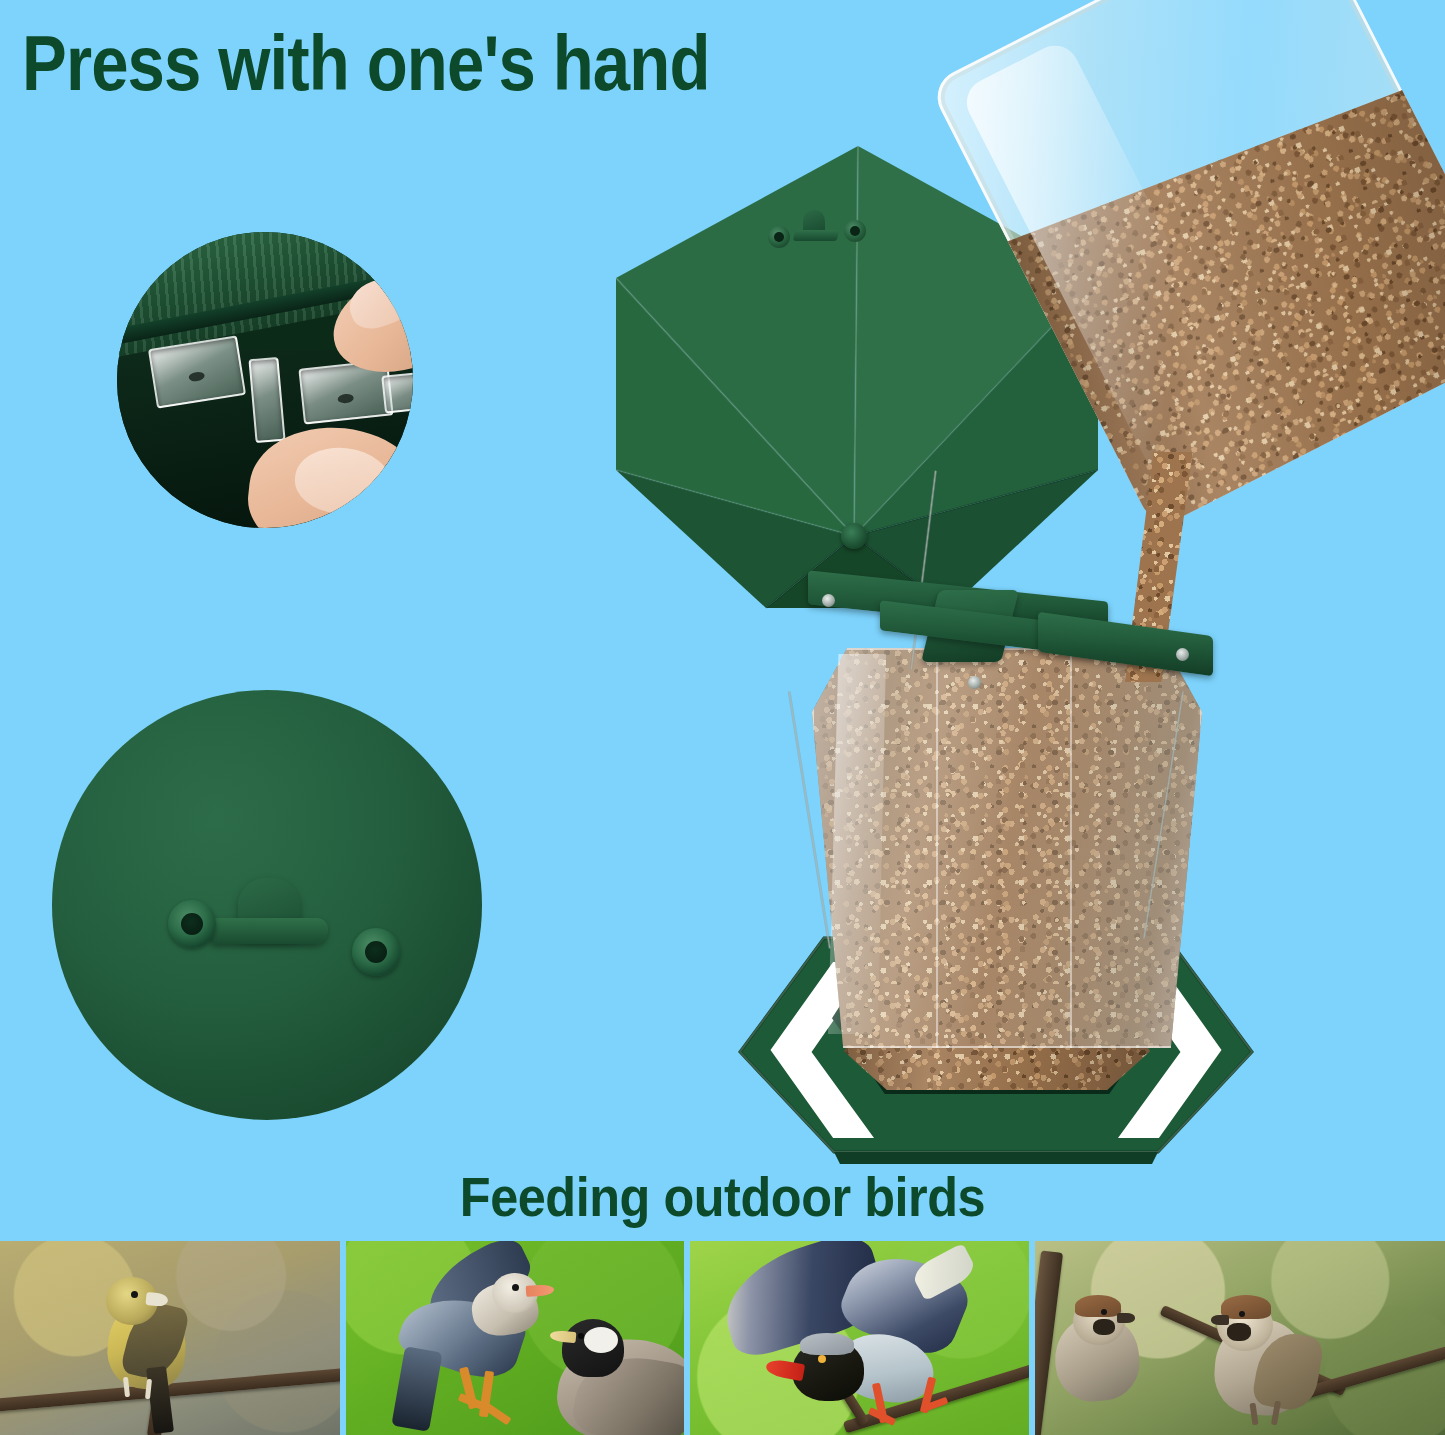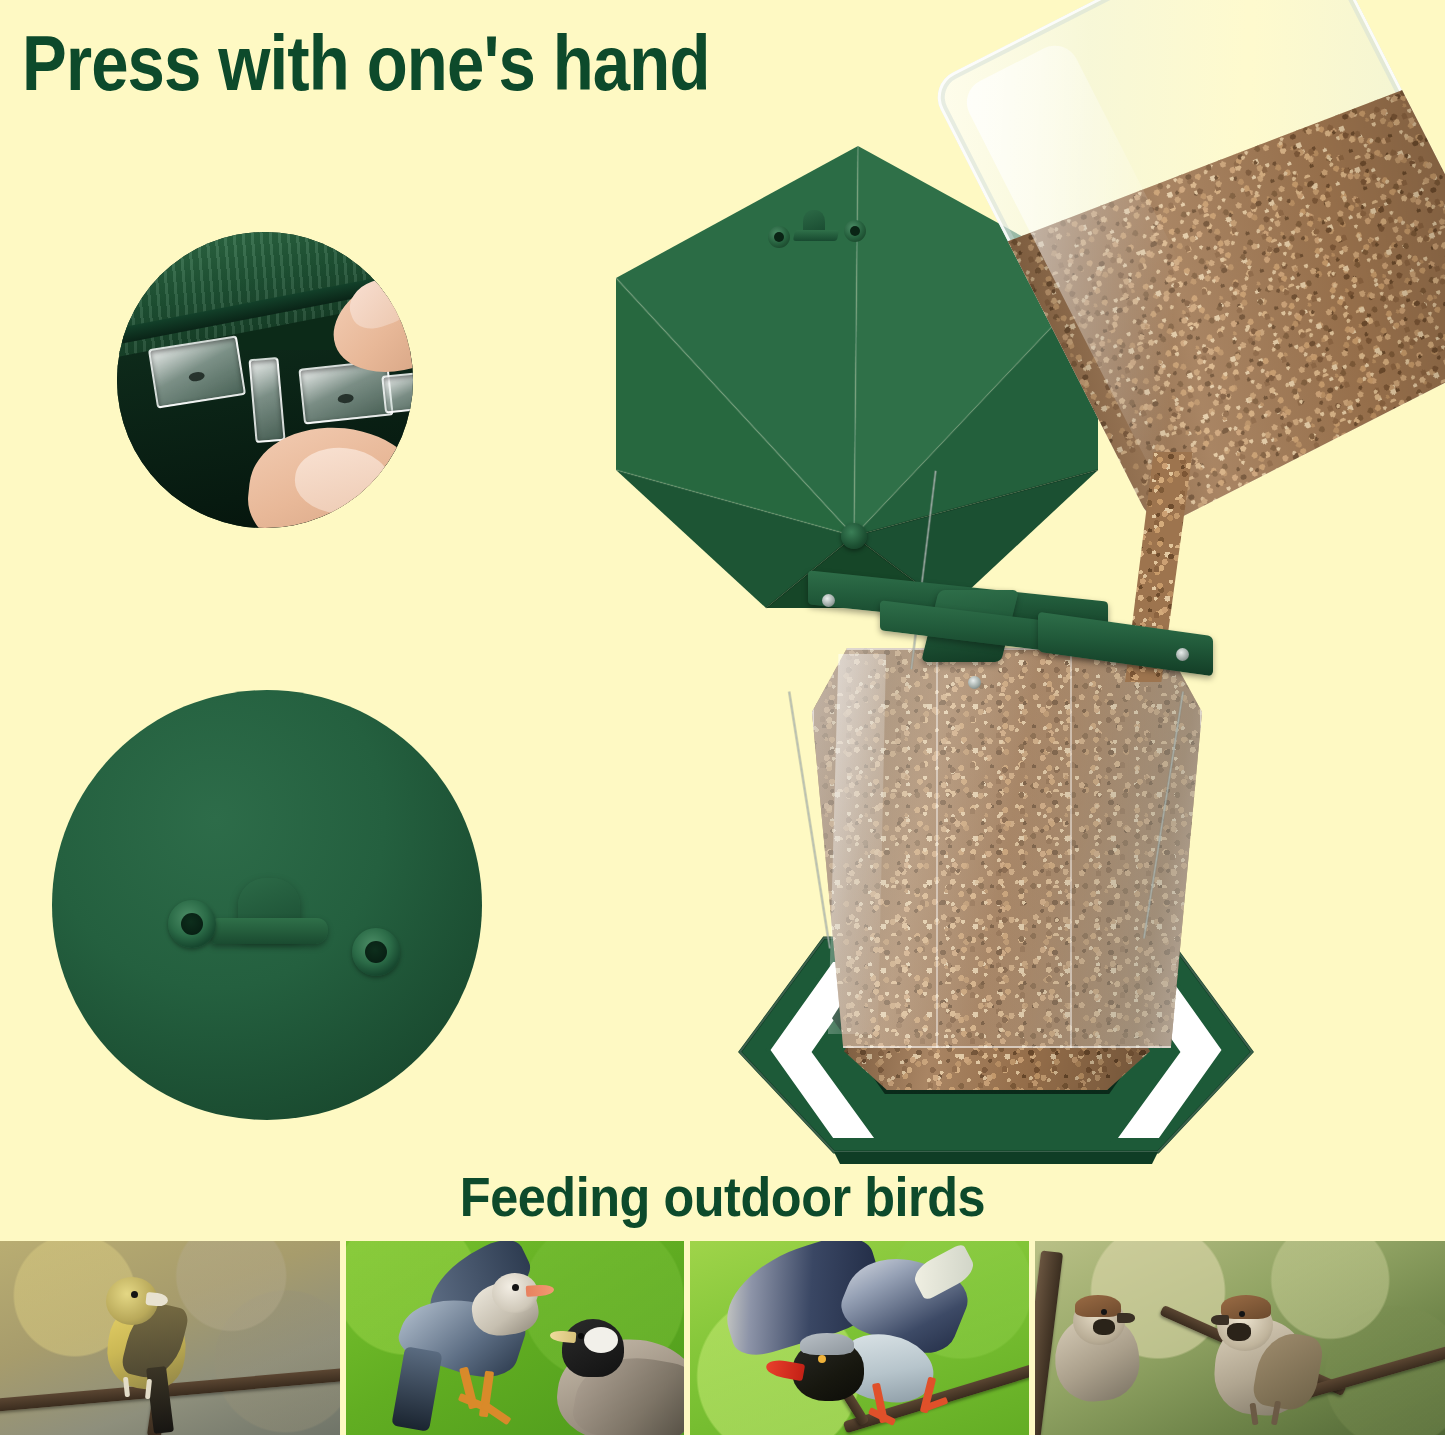--- a/index.html
+++ b/index.html
@@ -7,21 +7,21 @@
     padding: 0;
     background: #ffffff;
   }
   body {
     font-family: "Liberation Sans", sans-serif;
   }
   #page {
     position: relative;
     width: 1445px;
     height: 1435px;
-    background: #fef9c3;
+    background: #7dd3fc;
     overflow: hidden;
   }
 
   
   .headline {
     position: absolute;
     left: 22px;
     top: 24px;
     font-size: 78px;
     line-height: 1.0;

